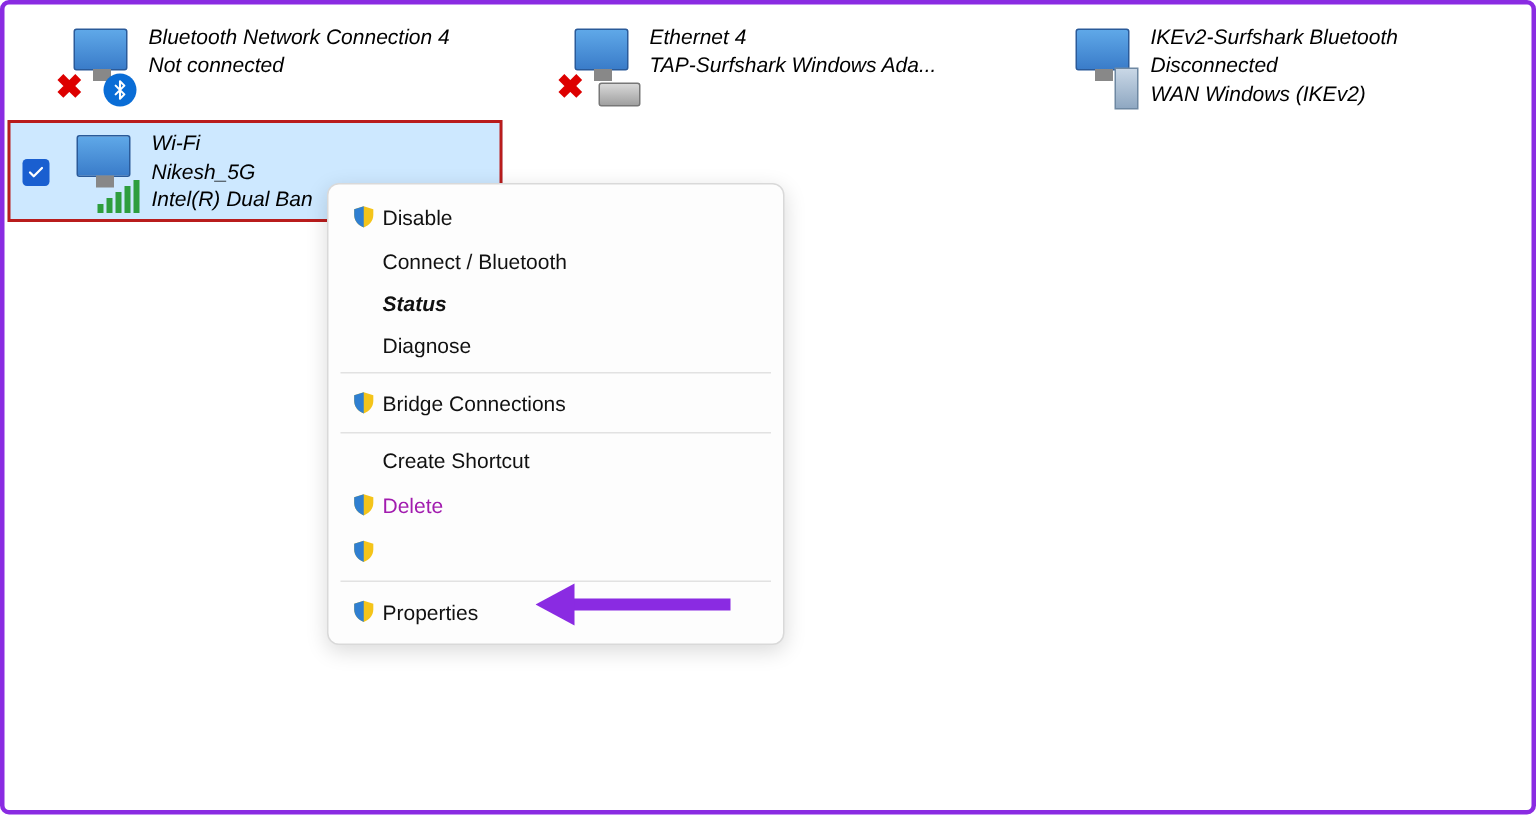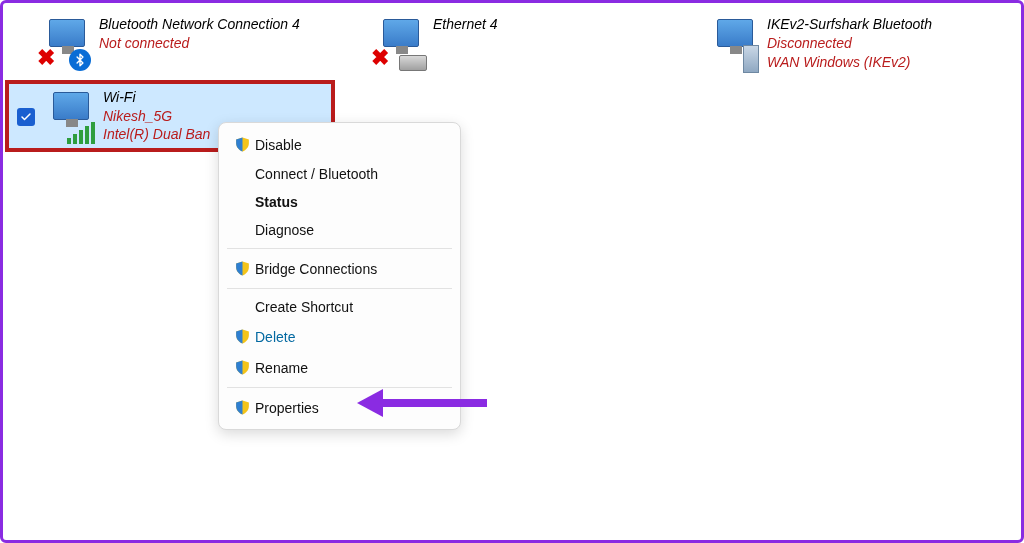--- a/index.html
+++ b/index.html
@@ -21,21 +21,21 @@
     }
     .adapter {
       display: flex;
       align-items: flex-start;
       width: 330px;
       padding: 4px 6px;
       margin: 2px;
     }
     .adapter.selected {
       background: #cde8ff;
-      border: 4px solid #b91c1c;
+      border: 2px solid #b91c1c;
     }
     .check {
       width: 18px; height: 18px;
       background: #1a5fd0;
       border-radius: 3px;
       margin: 20px 6px 0 2px;
       display: flex; align-items: center; justify-content: center;
       flex-shrink: 0;
     }
     .check svg { width: 12px; height: 12px; }
@@ -87,41 +87,41 @@
       border: 1px solid #777; border-radius: 2px;
     }
     .server {
       position: absolute; bottom: -2px; right: 2px;
       width: 16px; height: 28px;
       background: linear-gradient(#c9d7e6,#8fa8c2);
       border: 1px solid #6e88a2;
     }
     .txt { display: flex; flex-direction: column; line-height: 1.35; overflow: hidden; font-style: italic; }
     .name { color: #000; }
-    .sub  { color: #b91c1c; white-space: nowrap; overflow: hidden; text-overflow: ellipsis; }
+    .sub  { color: #000000; white-space: nowrap; overflow: hidden; text-overflow: ellipsis; }
 
     .ctxmenu {
       position: absolute;
       top: 119px; left: 215px;
-      width: 243px;
+      width: 305px;
       background: #fdfdfd;
       border: 1px solid #d9d9d9;
       border-radius: 8px;
       box-shadow: 0 4px 14px rgba(0,0,0,0.15);
       padding: 6px 0;
     }
     .mitem {
       display: flex; align-items: center;
       padding: 6px 14px 6px 10px;
       cursor: default;
     }
     .mitem .micon { width: 26px; display: flex; justify-content: center; }
     .mitem .mlabel { flex: 1; color: #111; }
-    .mitem.bold .mlabel { font-weight: 600; }
-    .mitem.disabled .mlabel { color: #0369a1; }
+    .mitem.bold .mlabel { font-weight: 600; font-style: italic; }
+    .mitem.disabled .mlabel { color: #a21caf; }
     .sep { height: 1px; background: #e2e2e2; margin: 4px 8px; }
     .shield {
       width: 17px; height: 19px; display: block;
     }
 
     .arrow {
       position: absolute;
       top: 380px; left: 354px;
       width: 130px; height: 40px;
     }
@@ -150,20 +150,21 @@
 
   <div class="adapter">
     <div class="check-spacer"></div>
     <div class="icon-box">
       <div class="monitor"></div>
       <div class="overlay-x">✖</div>
       <div class="eth-plug"></div>
     </div>
     <div class="txt">
       <span class="name">Ethernet 4</span>
+      <span class="sub">TAP-Surfshark Windows Ada...</span>
     </div>
   </div>
 
   <div class="adapter">
     <div class="check-spacer"></div>
     <div class="icon-box">
       <div class="monitor"></div>
       <div class="server"></div>
     </div>
     <div class="txt">
@@ -244,21 +245,20 @@
     </span>
     <span class="mlabel">Delete</span>
   </div>
   <div class="mitem">
     <span class="micon">
       <svg class="shield" viewBox="0 0 24 24">
           <path d="M12 2l9 3v5c0 6-4 10-9 12C7 20 3 16 3 10V5l9-3z" fill="#f4c41a"></path>
           <path d="M12 2v20C7 20 3 16 3 10V5l9-3z" fill="#2f7fd1"></path>
         </svg>
     </span>
-    <span class="mlabel">Rename</span>
   </div>
   <div class="sep"></div>
   <div class="mitem">
     <span class="micon">
       <svg class="shield" viewBox="0 0 24 24">
           <path d="M12 2l9 3v5c0 6-4 10-9 12C7 20 3 16 3 10V5l9-3z" fill="#f4c41a"></path>
           <path d="M12 2v20C7 20 3 16 3 10V5l9-3z" fill="#2f7fd1"></path>
         </svg>
     </span>
     <span class="mlabel">Properties</span>

